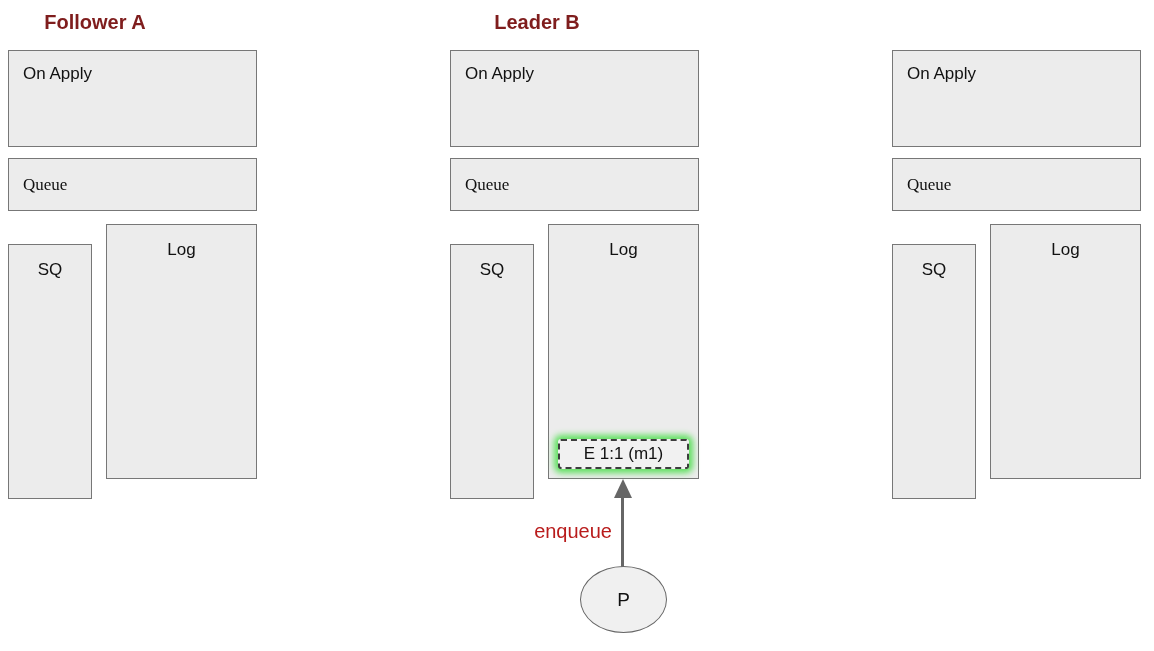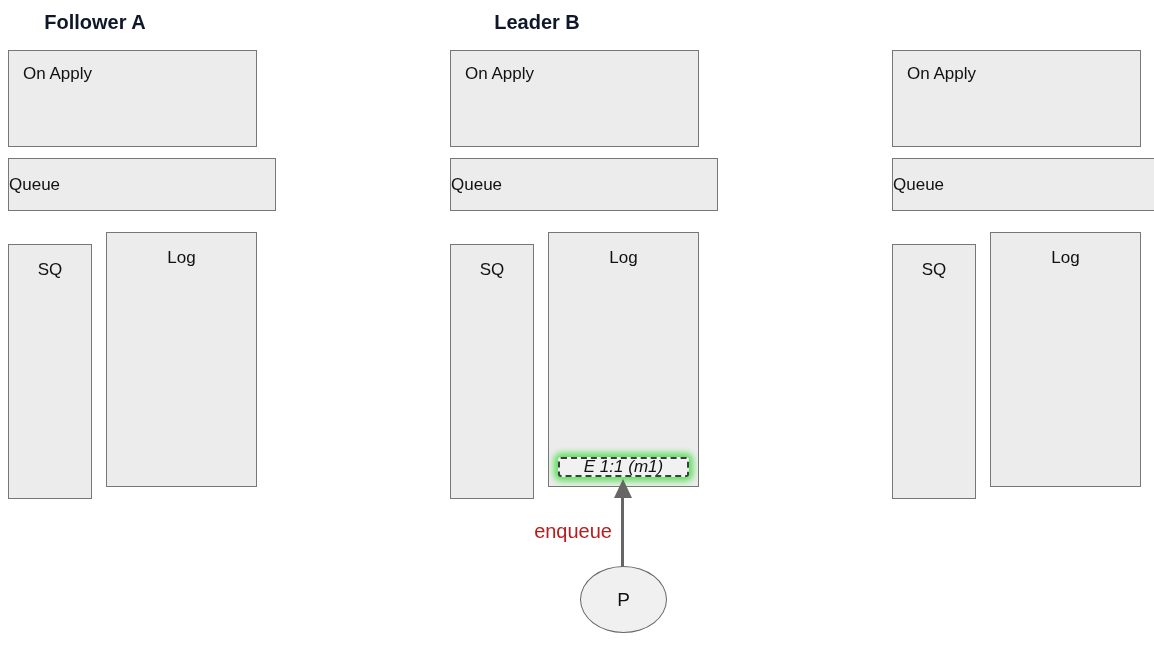--- a/index.html
+++ b/index.html
@@ -17,44 +17,43 @@
     font-family:"Liberation Sans","DejaVu Sans",sans-serif;
     color:var(--text);
   }
   .canvas{position:relative;width:1154px;height:651px;background:#ffffff;}
   .column{position:absolute;top:0;width:249px;height:500px;}
   .col-a{left:8px;}
   .col-b{left:450px;}
   .col-c{left:892px;}
   .col-title{
     position:absolute;left:0;width:174px;top:11px;
-    text-align:center;font-size:20px;font-weight:bold;color:#0f172a;
+    text-align:center;font-size:20px;font-weight:bold;color:#7f1d1d;
     white-space:nowrap;
   }
   .col-c .col-title{top:6px;}
   .box{
     position:absolute;box-sizing:border-box;
     background:var(--box-fill);
     border:1.5px solid var(--box-border);
     font-size:17px;color:var(--text);
   }
   .box.on-apply{left:0;top:50px;width:249px;height:97px;padding:13px 0 16px 14px;}
-  .box.queue{left:0;top:158px;width:268px;height:53px;display:flex;align-items:center;}
+  .box.queue{left:0;top:158px;width:249px;height:53px;display:flex;align-items:center;padding-left:14px;font-family:Liberation Serif, serif;}
   .box.sq{left:0;top:224px;width:84px;height:255px;text-align:center;padding-top:15px;margin-top:20px;}
-  .box.log{left:98px;top:224px;width:151px;height:255px;text-align:center;padding-top:15px;margin-top:8px;}
+  .box.log{left:98px;top:224px;width:151px;height:255px;text-align:center;padding-top:15px;}
   .log-entry{
-    position:absolute;left:9px;right:9px;bottom:9px;height:20px;
+    position:absolute;left:9px;right:9px;bottom:9px;height:30px;
     box-sizing:border-box;
     background:var(--entry-fill);
     border:2px dashed var(--entry-border);
     border-radius:3px;
     display:flex;align-items:center;justify-content:center;
     font-size:17px;color:var(--text);
     box-shadow:0 0 6px 4px var(--highlight-glow);
-    font-style:italic;
   }
   .arrow-line{position:absolute;left:621px;top:497px;width:3px;height:70px;background:var(--arrow);}
   .arrow-head{
     position:absolute;left:614px;top:479px;width:0;height:0;
     border-left:9px solid transparent;border-right:9px solid transparent;
     border-bottom:19px solid var(--arrow);
   }
   .edge-label{
     position:absolute;left:500px;top:520px;width:112px;
     text-align:right;font-size:20px;color:#b91c1c;white-space:nowrap;

